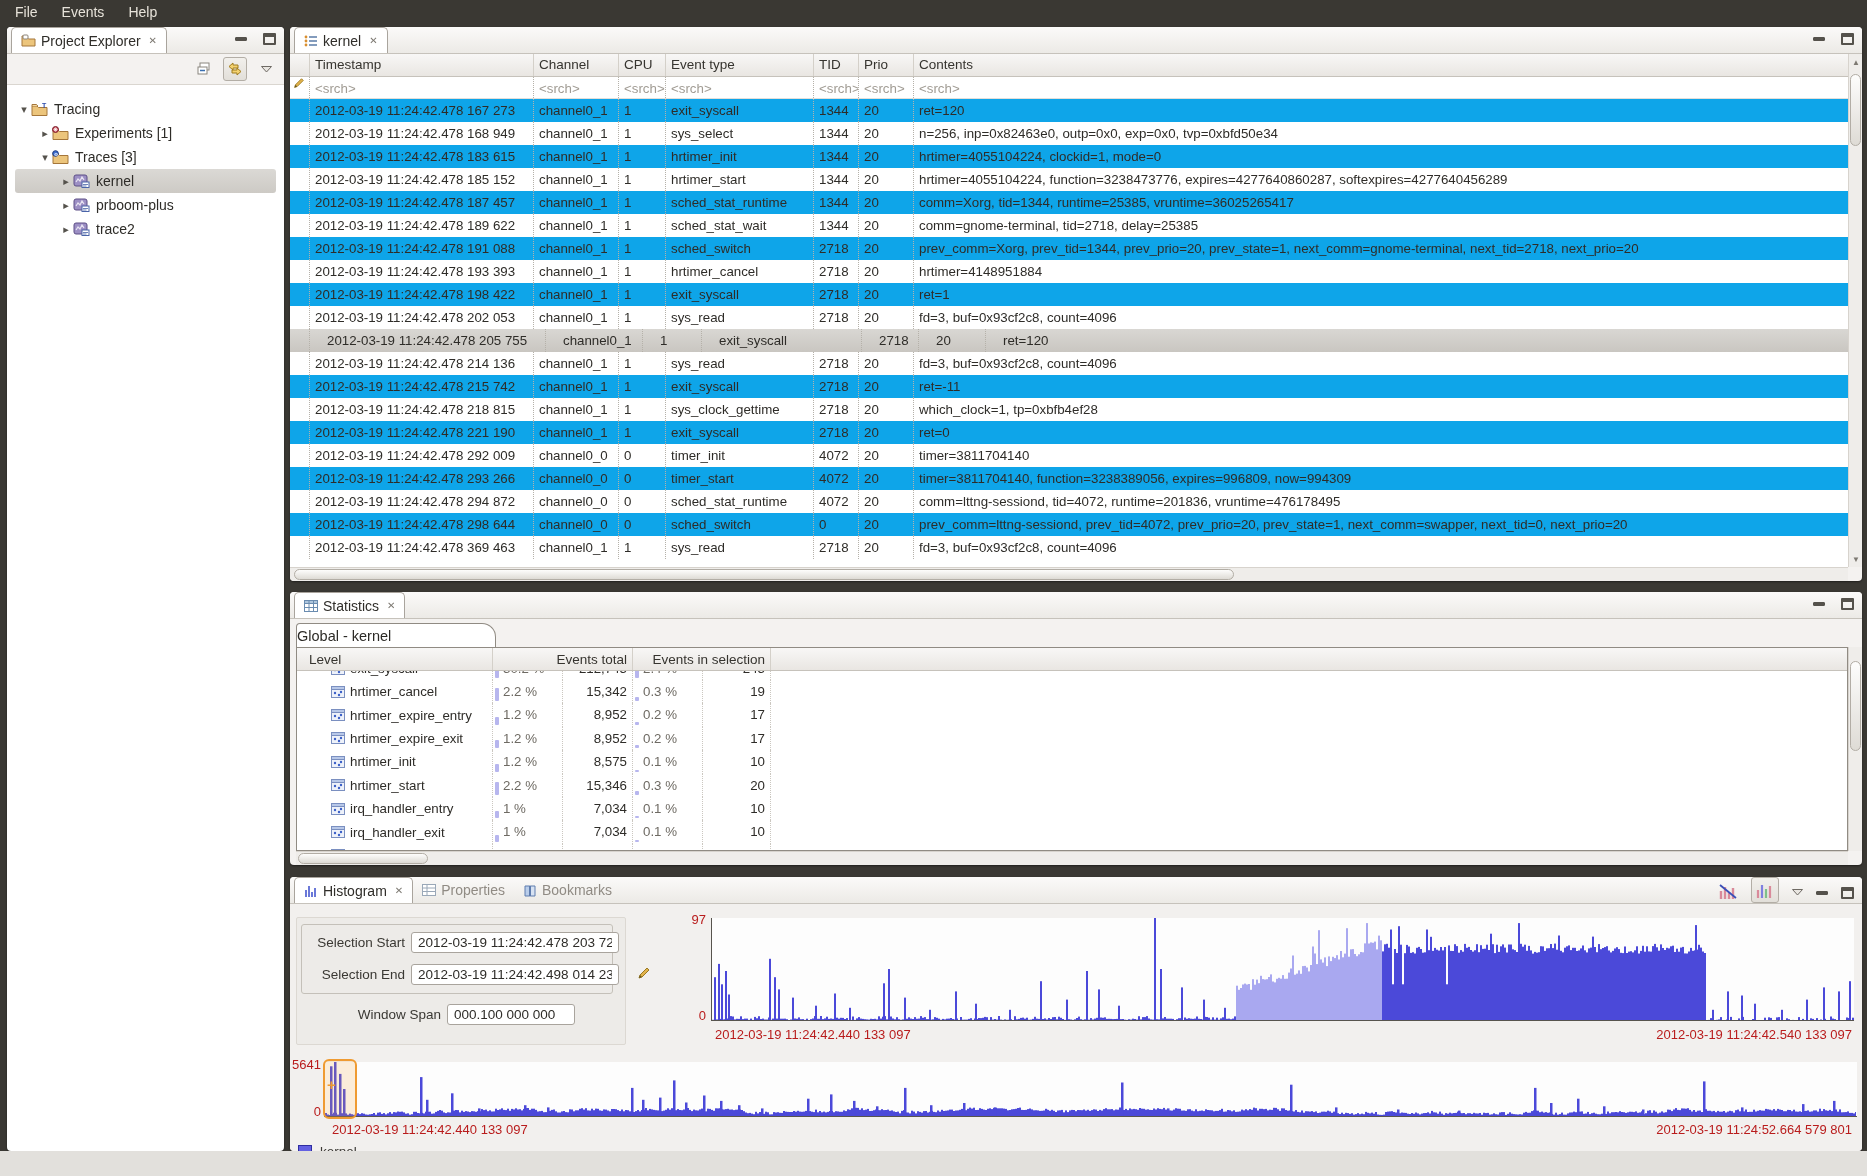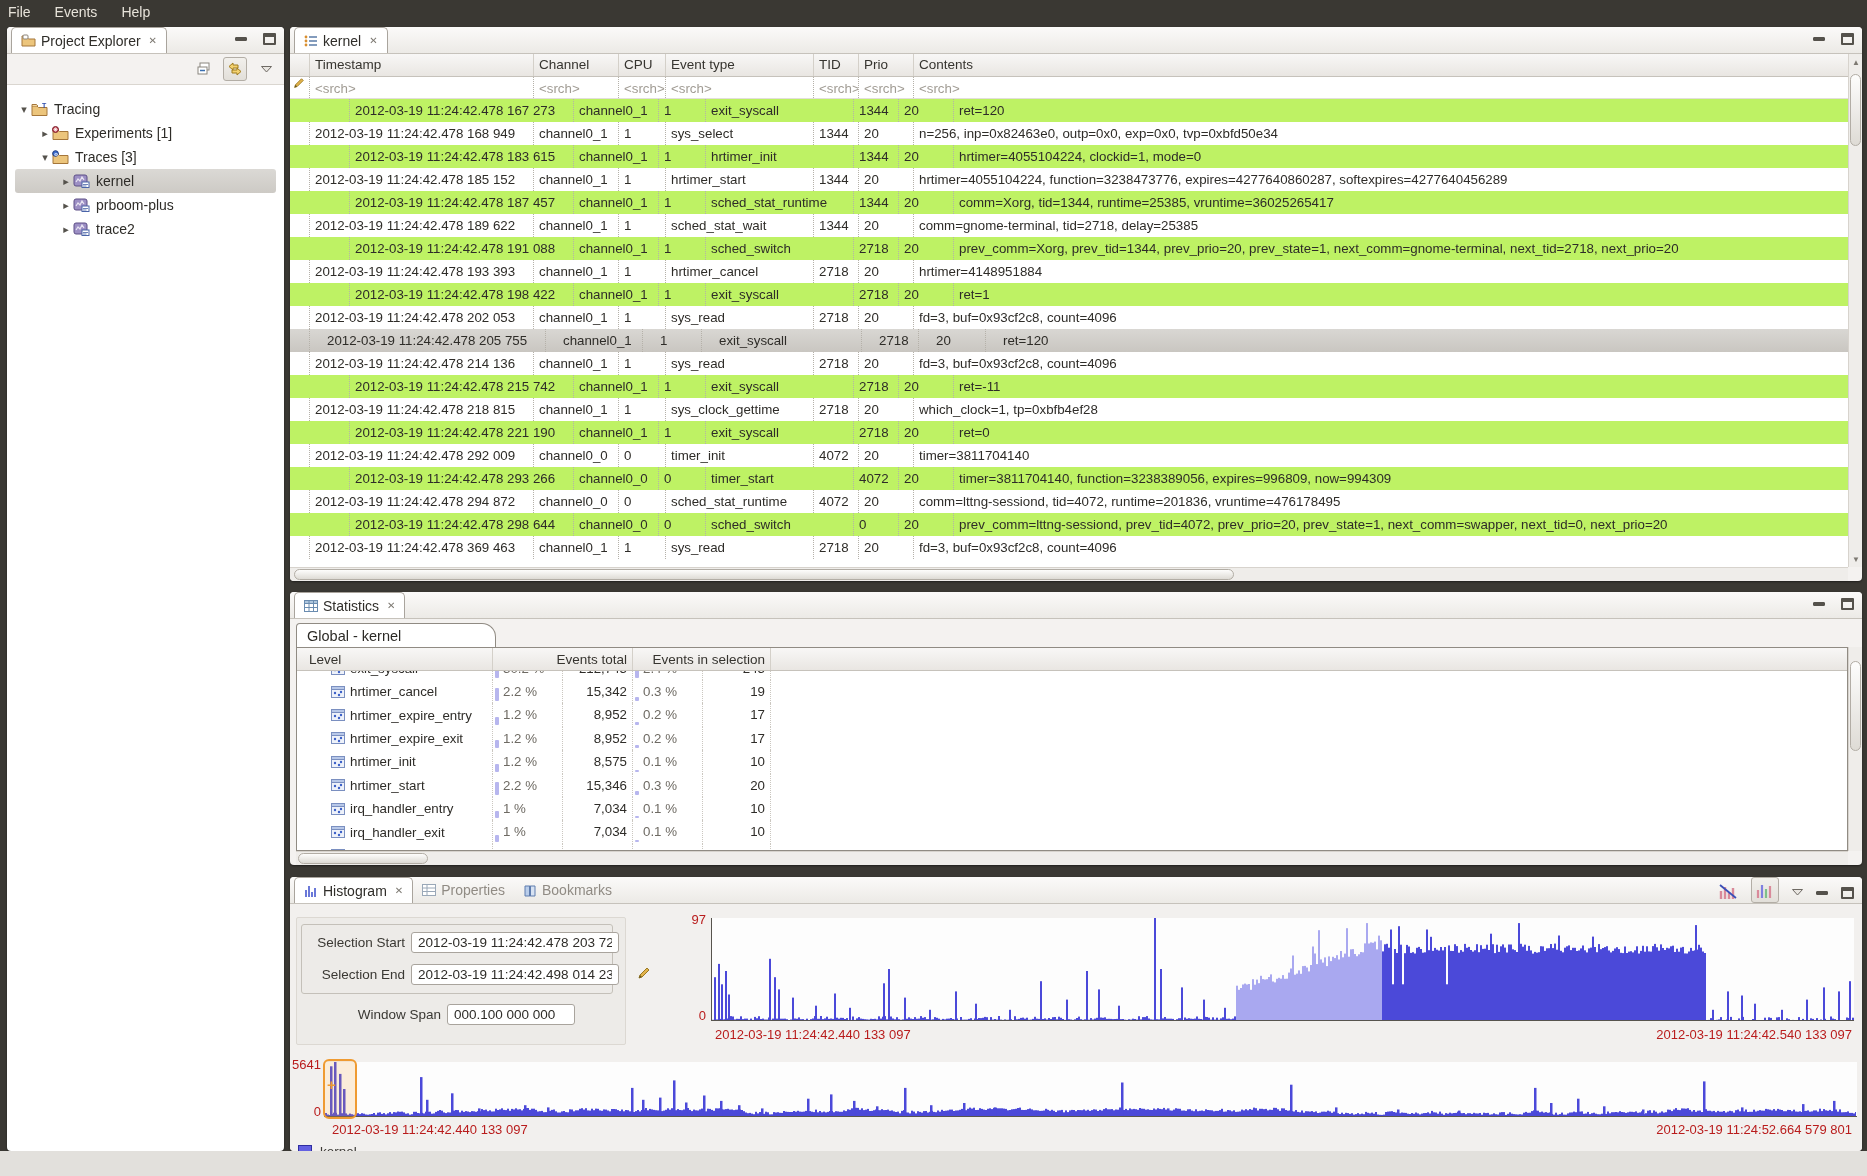--- a/index.html
+++ b/index.html
@@ -6,21 +6,21 @@
   html,body { width:1867px; height:1176px; }
   body {
     position:relative; overflow:hidden;
     background:#3a3833;
     font-family:"Liberation Sans", sans-serif;
     -webkit-font-smoothing:antialiased;
     color:#2e2c28;
   }
   
   #menubar { position:absolute; left:0; top:0; width:100%; height:23px;
-    background:#3a3833; display:flex; align-items:center; gap:24px; padding-left:8px; }
+    background:#3a3833; display:flex; align-items:center; gap:24px; padding-left:15px; }
   .menu-item { color:#e7e3da; font-size:14px; cursor:default; }
   
   .panel { position:absolute; background:#f4f2f0; border-radius:4px;
     box-shadow:0 1px 2px rgba(0,0,0,.45); overflow:hidden; }
   .tabbar { position:relative; height:27px;
     background:linear-gradient(#fbfaf9,#eceae6);
     border-bottom:1px solid #c6c2bb; display:flex; padding-left:4px; }
   .tab { display:flex; align-items:center; gap:5px; height:26px; padding:0 9px;
     font-size:14px; color:#2f2d29; }
   .tab.active { background:#fff; border:1px solid #a9a49d; border-bottom:none;
@@ -47,42 +47,42 @@
   .tw { width:14px; text-align:center; color:#55524c; font-size:11px; flex:none; }
   .tree-label { margin-left:6px; white-space:nowrap; }
   
   #events-view { left:290px; top:27px; width:1572px; height:554px; }
   .ev-table { position:absolute; left:0; top:27px; right:14px; bottom:14px; background:#fff; overflow:hidden; }
   .ev-hdr { display:flex; height:23px;
     background:linear-gradient(#f8f7f6,#e9e6e2); border-bottom:1px solid #c6c2bb;justify-content:center; }
   .ev-hdr .cell { font-size:13.5px; color:#36342f; line-height:22px; border-right:1px solid #d4d0c9; }
   .row { display:flex; height:23px; }
   .row.filter { height:22px; border-bottom:1px solid #e2dfda; color:#a19c94; }
-  .row.stripe { background:#bef264;padding-left:40px; }
+  .row.stripe { background:#0ea5e9; }
   .row.selected { background:linear-gradient(#d9d7d3,#c9c6c1);gap:12px; }
   .cell { padding:0 5px; white-space:nowrap; overflow:hidden; font-size:13.3px; line-height:23px; flex:none; }
   .row .cell { border-right:1px dotted #b5b1a9; }
   .cell.c-cont, .ev-hdr .cell.c-cont { border-right:none; }
   .c-gut{ width:20px; padding:0 2px;} .c-ts{ width:224px;} .c-ch{ width:85px;}
   .c-cpu{ width:47px;} .c-type{ width:148px;} .c-tid{ width:45px;} .c-prio{ width:55px;}
   .c-cont{ flex:1 1 auto; }
   
   .vscroll { position:absolute; right:0; top:27px; bottom:14px; width:14px;
     background:#efedea; border-left:1px solid #d7d3cd; }
   .hscroll { position:absolute; left:0; bottom:0; height:14px; right:14px;
     background:#efedea; border-top:1px solid #d7d3cd; }
   .thumb { position:absolute; background:linear-gradient(#fdfdfc,#dedbd5);
     border:1px solid #b2ada5; border-radius:7px; }
   .sb-arrow { position:absolute; width:14px; height:16px; display:flex; align-items:center;
     justify-content:center; font-size:8px; color:#7d7972; }
   
   #stats-view { left:290px; top:592px; width:1572px; height:273px; }
   #stats-innertab { position:absolute; left:6px; top:31px; height:25px; width:200px; background:#fff;
     border:1px solid #908b83; border-bottom:none; border-radius:4px 14px 0 0;
-    font-size:14.5px; line-height:24px; padding-left:10px; color:#2b2925; }
+    font-size:14.5px; line-height:24px; color:#2b2925; }
   #stats-box { position:absolute; left:6px; right:14px; top:55px; bottom:14px;
     background:#fff; border:1px solid #908b83; overflow:hidden; }
   .st-hdr { display:flex; height:23px; background:linear-gradient(#f8f7f6,#e9e6e2);
     border-bottom:1px solid #c6c2bb; font-size:13.5px; color:#36342f; line-height:22px;justify-content:space-between; }
   .st-hdr .cell { border-right:1px solid #d4d0c9; font-size:13.5px; }
   .s-lvl{ width:196px; } .s-p1{ width:70px; } .s-n1{ width:70px; text-align:right; }
   .s-p2{ width:70px; } .s-n2{ width:68px; text-align:right; } .s-rest{ flex:1; border-right:none !important; }
   .st-row { display:flex; height:23.4px; font-size:13.3px; line-height:23px; position:relative; }
   .st-row .cell { border-right:1px dotted #cic; border-right:1px dotted #cbc7c0; }
   .st-row .s-rest { border-right:none; }

